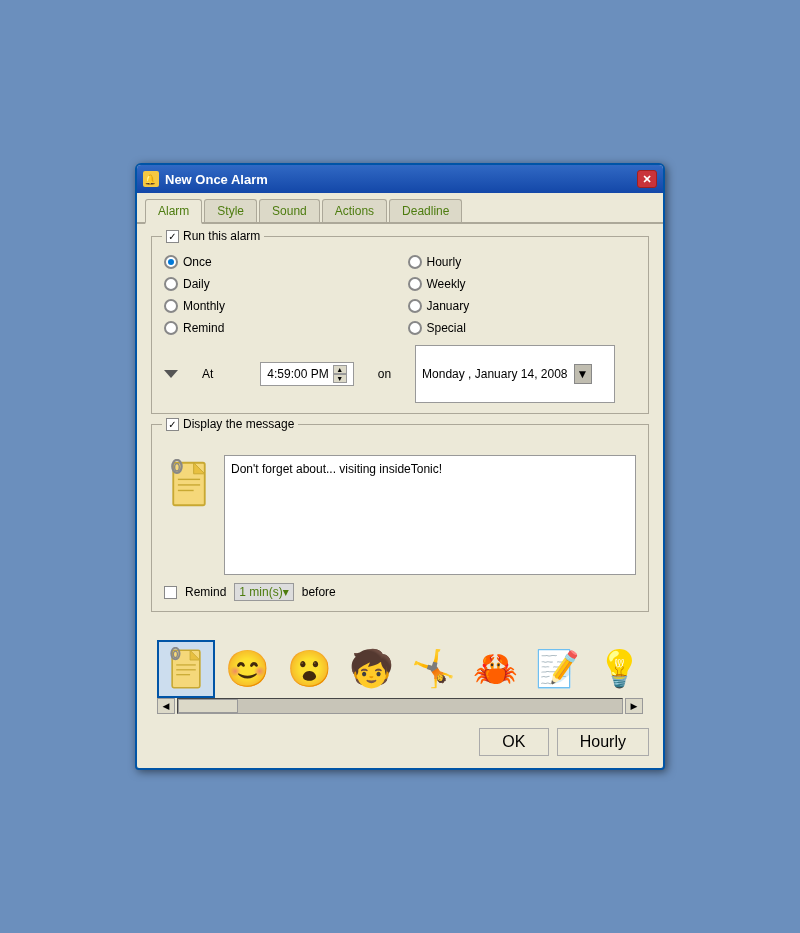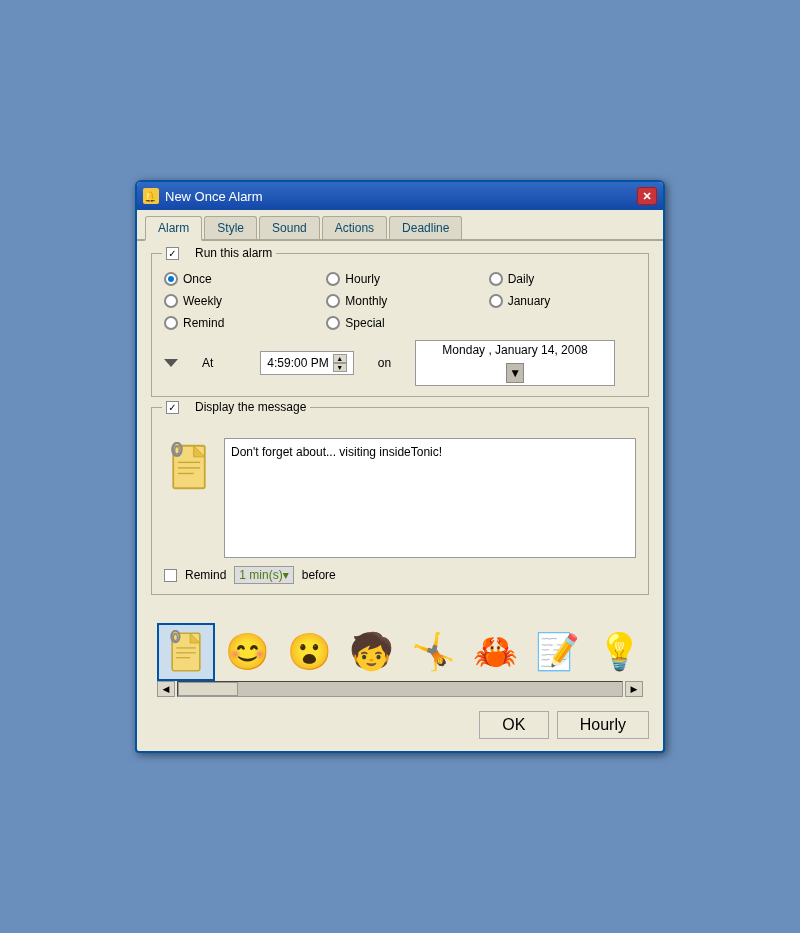--- a/index.html
+++ b/index.html
@@ -39,21 +39,21 @@
       height: 16px;
       background: #f5c842;
       border-radius: 2px;
       display: flex;
       align-items: center;
       justify-content: center;
       font-size: 10px;
     }
     .title-text {
       font-size: 13px;
-      font-weight: normal;
+      font-weight: bold;
     }
     .title-close {
       background: #c9333a;
       color: white;
       border: 1px solid #a02020;
       width: 20px;
       height: 18px;
       cursor: pointer;
       font-size: 11px;
       font-weight: bold;
@@ -70,21 +70,21 @@
     }
     .tab {
       padding: 4px 12px;
       cursor: pointer;
       border: 1px solid #aca899;
       border-bottom: none;
       background: #dcd9c8;
       margin-right: 2px;
       border-radius: 3px 3px 0 0;
       font-size: 12px;
-      color: #0c4a6e;
+      color: #4d7c0f;
     }
     .tab.active {
       background: #ece9d8;
       border-bottom: 2px solid #ece9d8;
       margin-bottom: -2px;
       font-weight: normal;
       z-index: 1;
     }
     .content {
       padding: 12px 14px;
@@ -96,25 +96,25 @@
       position: relative;
     }
     .group-box-label {
       position: absolute;
       top: -8px;
       left: 10px;
       background: #ece9d8;
       padding: 0 4px;
       display: flex;
       align-items: center;
-      gap: 16px;
+      gap: 4px;
     }
     .radio-grid {
       display: grid;
-      grid-template-columns: repeat(3, 1fr);
+      grid-template-columns: repeat(2, 1fr);
       gap: 8px 15px;
       margin-top: 8px;
     }
     .radio-row {
       display: flex;
       align-items: center;
       gap: 5px;
     }
     .radio-btn {
       width: 14px;
@@ -170,27 +170,26 @@
       height: 9px;
       display: flex;
       align-items: center;
       justify-content: center;
       cursor: pointer;
       font-size: 7px;
     }
     .date-dropdown {
       background: white;
       border: 1px solid #999;
-      padding: 2px 6px;
+      padding: 18px 6px;
       display: flex;
       align-items: center;
       justify-content: flex-start;
       gap: 6px;
       min-width: 200px;
-      flex-direction: column;
     }
     .dropdown-arrow {
       background: #c0bdb0;
       border: 1px solid #888;
       width: 18px;
       height: 20px;
       display: flex;
       align-items: center;
       justify-content: center;
       cursor: pointer;

